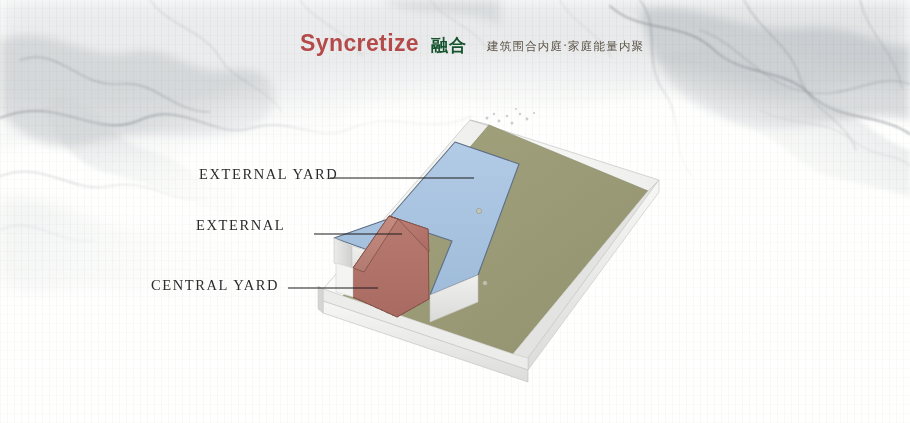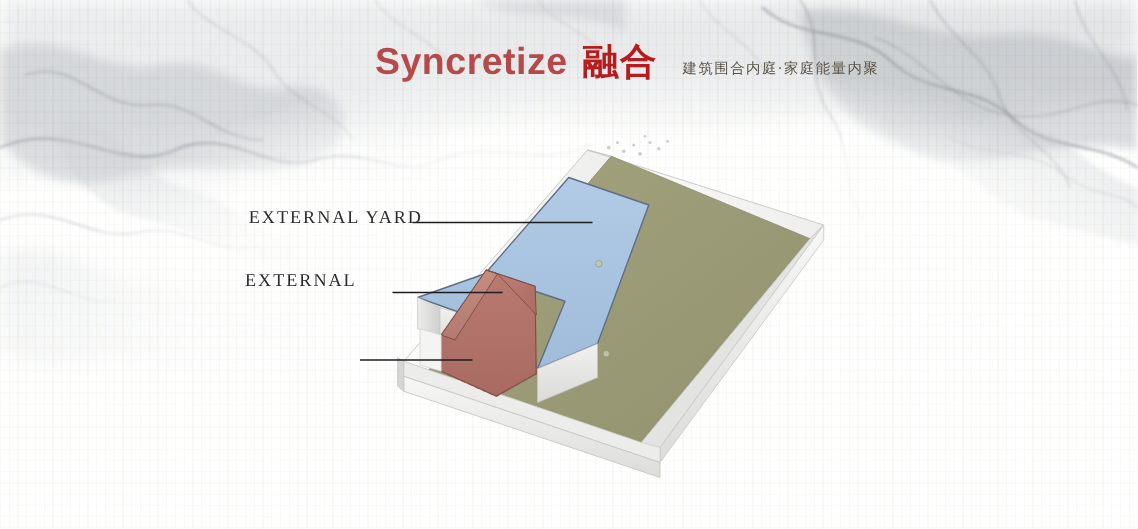--- a/index.html
+++ b/index.html
@@ -20,25 +20,25 @@
     position:absolute;inset:0;
     background-image:
       repeating-linear-gradient(90deg, rgba(190,185,140,.085) 0 1px, rgba(255,255,255,0) 1px 7px),
       repeating-linear-gradient(0deg, rgba(190,185,140,.05) 0 1px, rgba(255,255,255,0) 1px 9px);
     mix-blend-mode:multiply;
   }
 
   
   .heading{position:absolute;left:300px;top:30px;display:flex;align-items:baseline;gap:12px;white-space:nowrap;}
   .title-en{
-    font-size:30px;font-weight:700;color:#b44a4a;letter-spacing:.4px;
+    font-size:23px;font-weight:700;color:#b44a4a;letter-spacing:.4px;
     font-family:"Liberation Sans","DejaVu Sans",sans-serif;
   }
   .title-cn{
-    font-size:29px;font-weight:700;color:#b91c1c;letter-spacing:1px;
+    font-size:17px;font-weight:700;color:#14532d;letter-spacing:1px;
     font-family:"DejaVu Sans","Liberation Sans",sans-serif;
   }
   .subtitle{
     font-size:11.5px;color:#5b5347;letter-spacing:1.2px;
     margin-left:8px;position:relative;top:-1px;
     font-family:"DejaVu Sans","Liberation Sans",sans-serif;
   }
 
   
   .label{
@@ -257,14 +257,15 @@
 
     <g stroke="#1d1d1d" stroke-width="1.2" fill="none">
       <line x1="330" y1="178" x2="474" y2="178"></line>
       <line x1="314" y1="234" x2="402" y2="234"></line>
       <line x1="288" y1="288" x2="378" y2="288"></line>
     </g>
   </svg>
 
   <div class="label" id="label-external">EXTERNAL YARD</div>
   <div class="label" id="label-building">EXTERNAL</div>
+  <div class="label" id="label-central">CENTRAL YARD</div>
 
 </div>
 
 </body></html>

